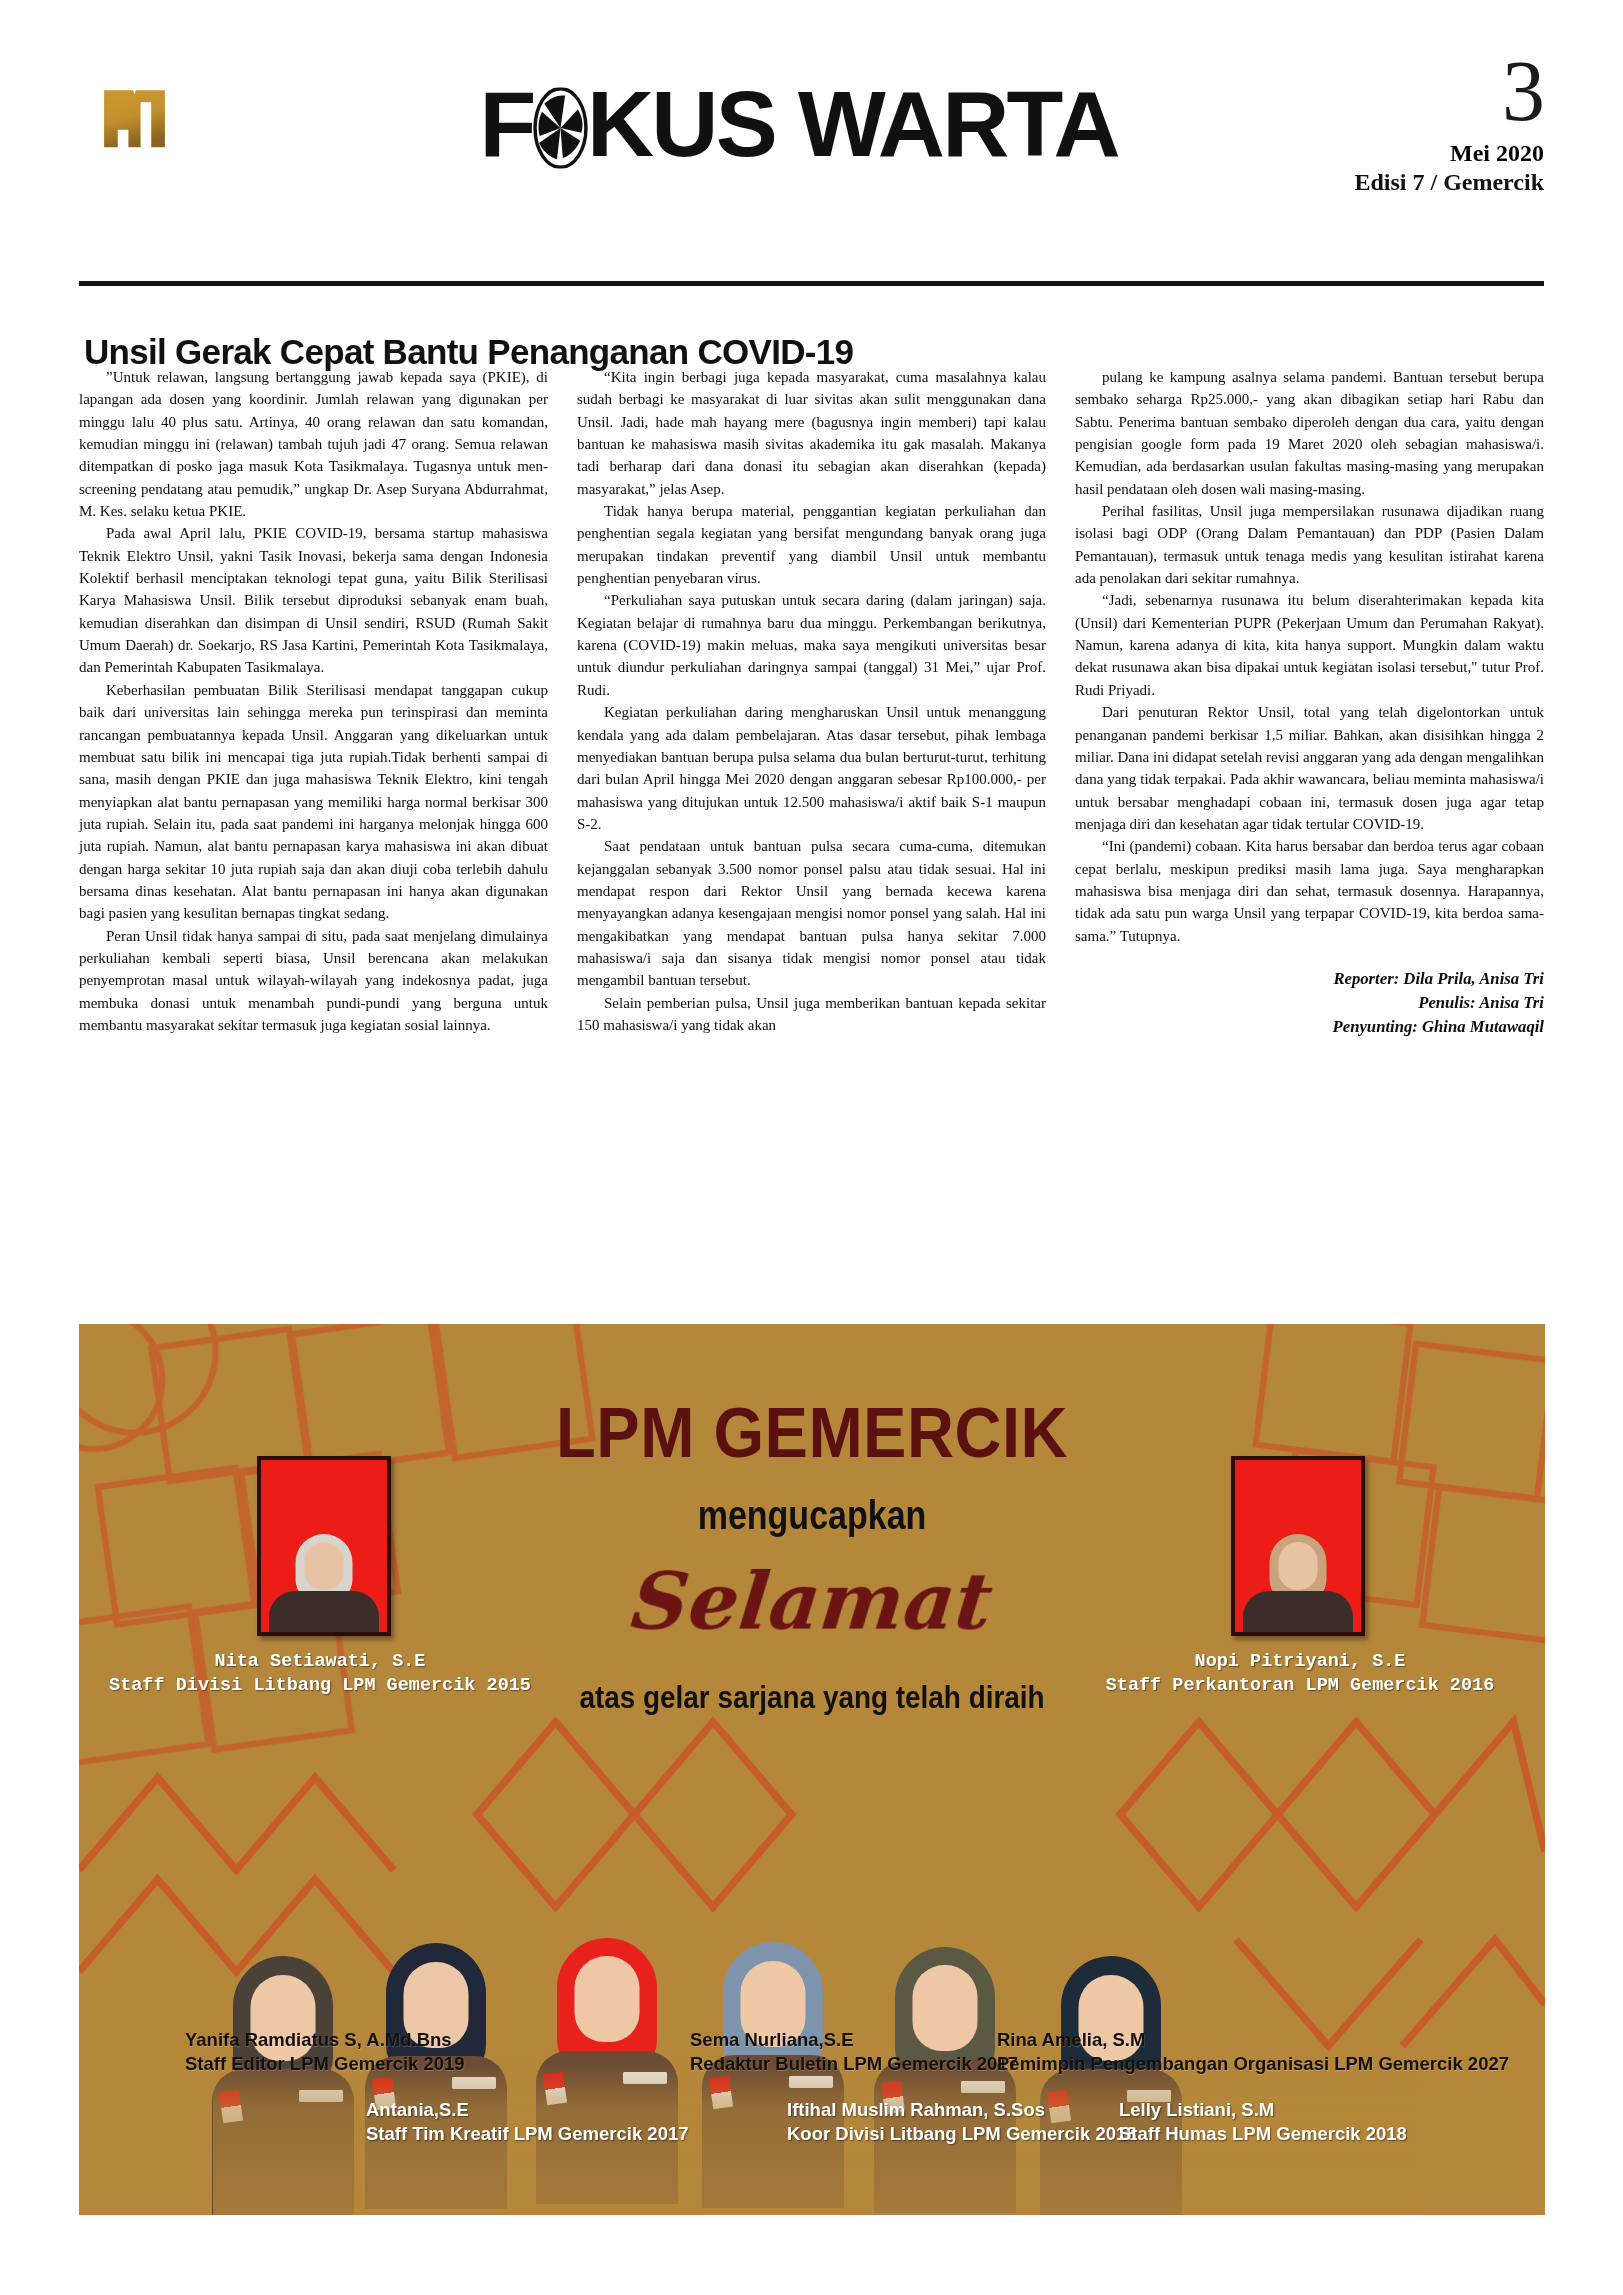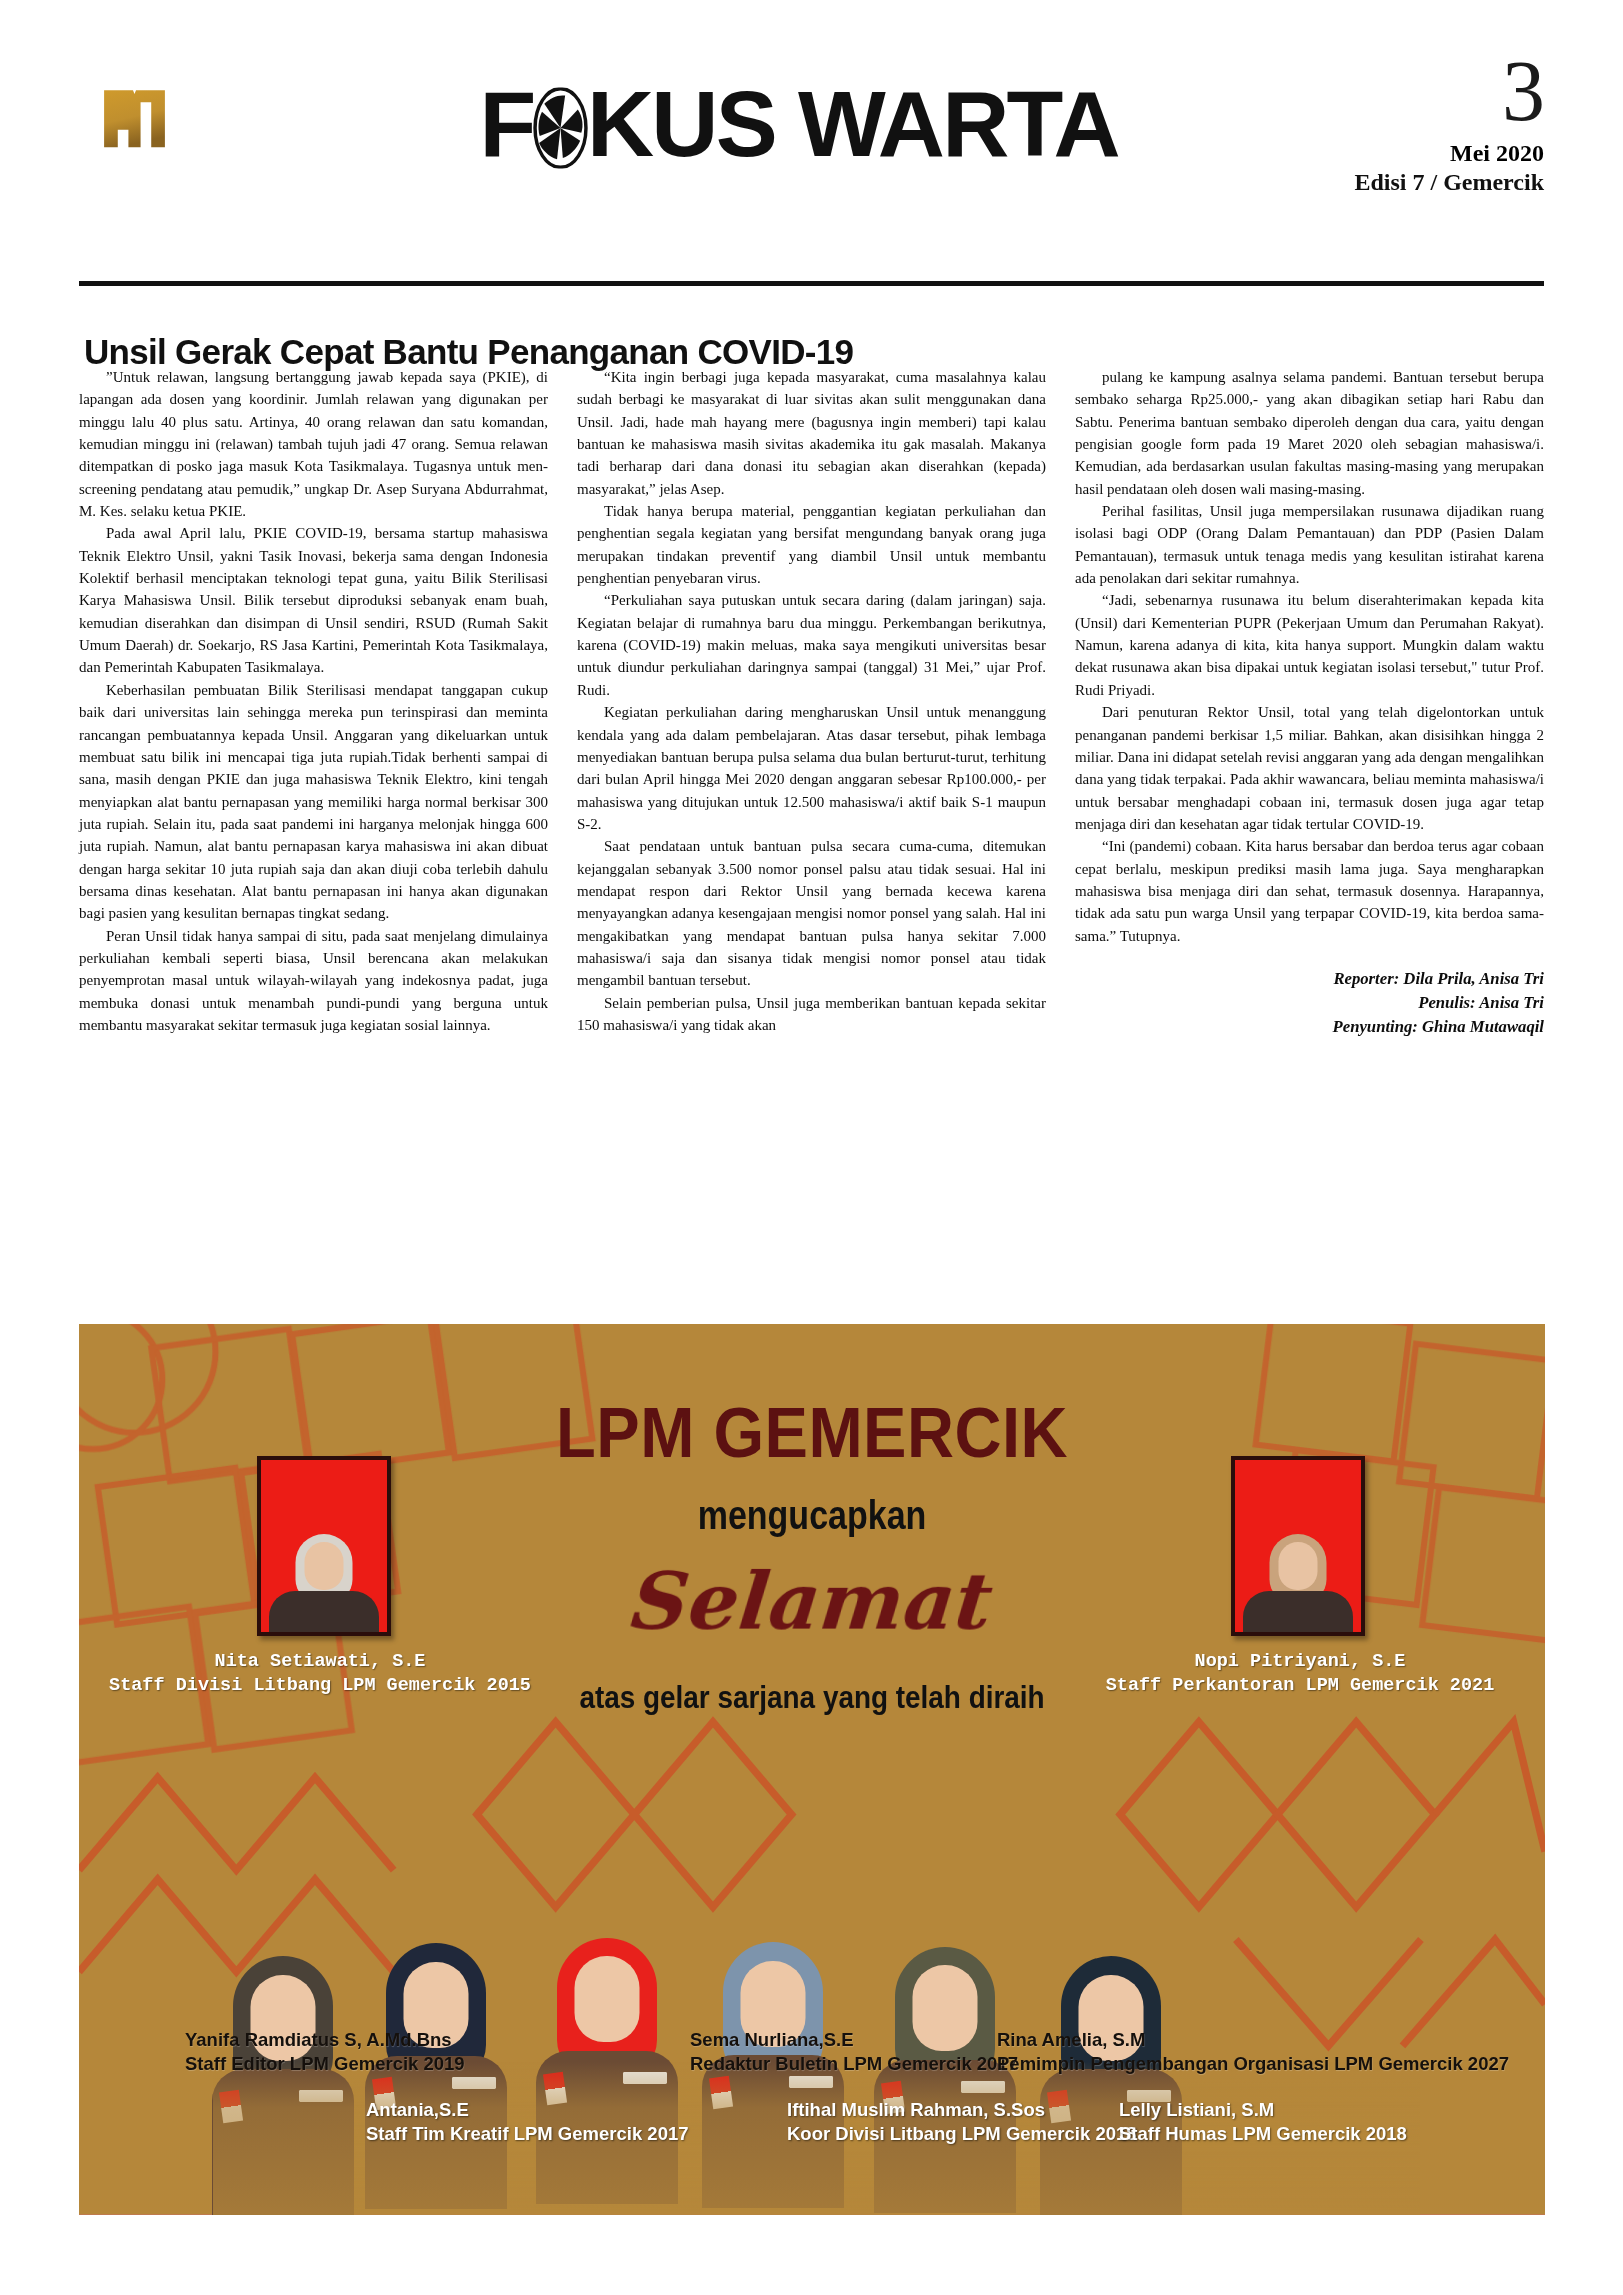--- a/index.html
+++ b/index.html
@@ -406,21 +406,21 @@
       <div>Staff Divisi Litbang LPM Gemercik 2015</div>
     </div>
 
     <div class="portrait right" style="background: rgb(236, 28, 22);">
       <div class="pt-head"></div>
       <div class="pt-face"></div>
       <div class="pt-body"></div>
     </div>
     <div class="portrait-caption right">
       <div>Nopi Pitriyani, S.E</div>
-      <div>Staff Perkantoran LPM Gemercik 2021</div>
+      <div>Staff Perkantoran LPM Gemercik 2016</div>
     </div>
 
     <div class="group-band">
       <div class="person" style="left:0px;">
         <div class="p-hijab" id="h0" style="background: rgb(74, 66, 56);"></div>
         <div class="p-face"></div>
         <div class="p-shirt">
           <div class="p-flag"></div>
           <div class="p-badge"></div>
         </div>

